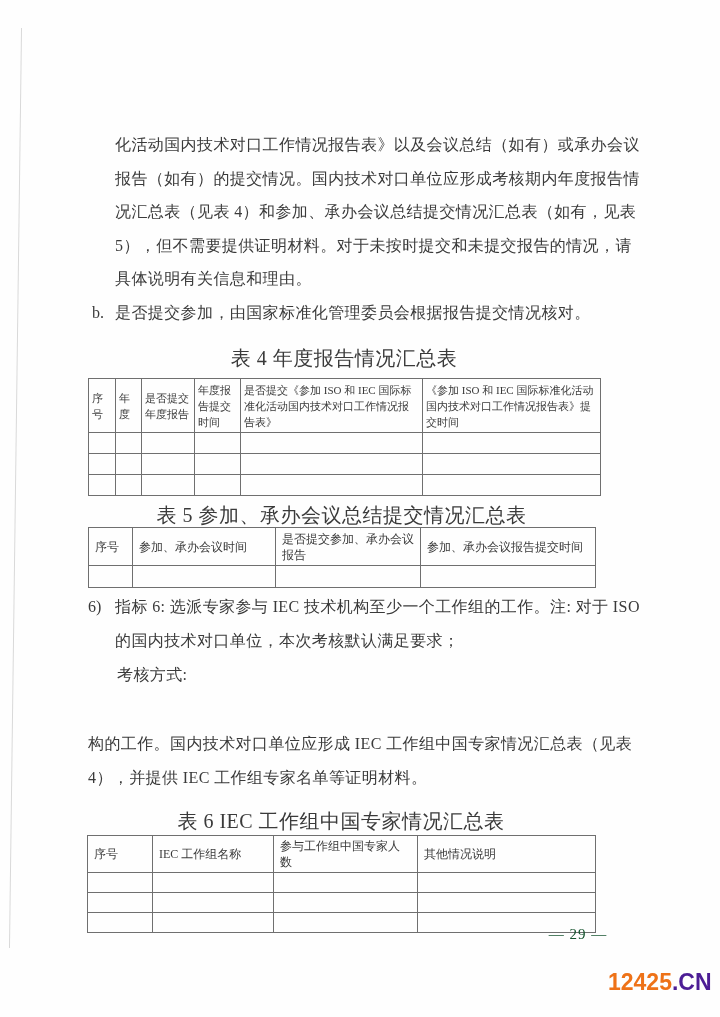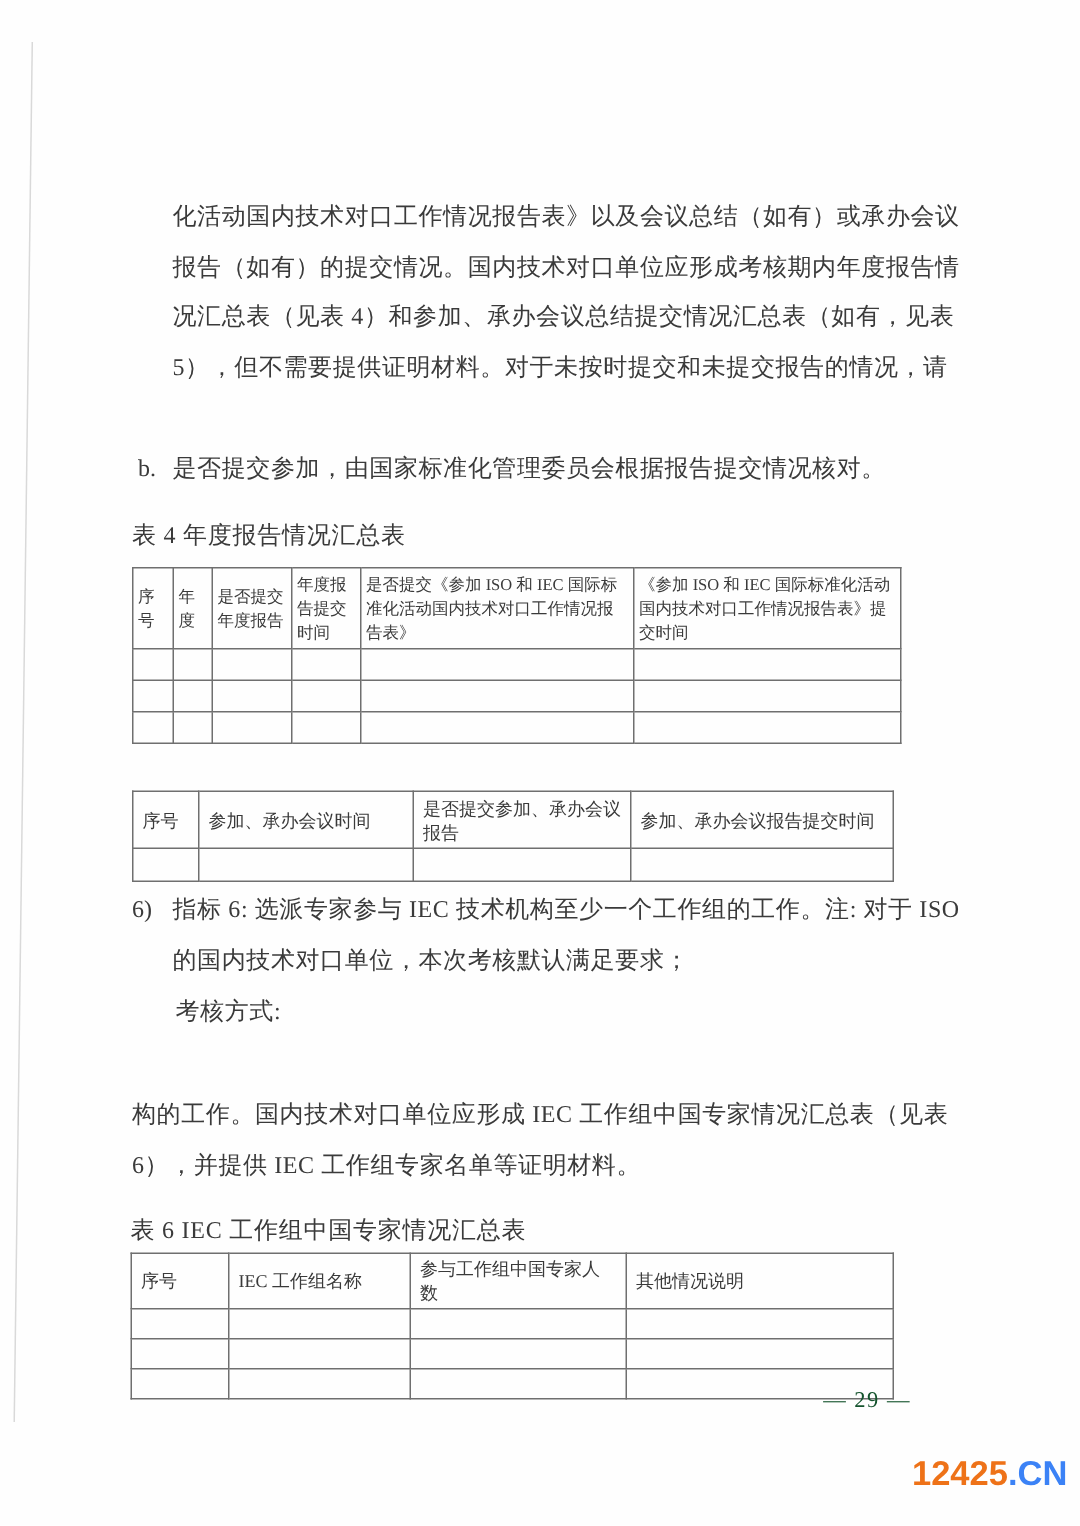--- a/index.html
+++ b/index.html
@@ -11,22 +11,22 @@
   .scan-line {
     position:absolute; left:15px; top:28px; width:1px; height:920px;
     background:#d9d9d9; transform:rotate(0.75deg);
   }
   .line {
     position:absolute; left:115px; font-size:16px; letter-spacing:0.4px;
     line-height:22px; white-space:nowrap;
   }
   .marker { position:absolute; font-size:16px; line-height:22px; }
   .tbl-title {
-    position:absolute; font-size:16px; letter-spacing:0.5px;
-    text-align:left; line-height:20px;
+    position:absolute; font-size:20px; letter-spacing:0.5px;
+    text-align:center; line-height:20px;
   }
   table {
     position:absolute; border-collapse:collapse; table-layout:fixed;
     background:transparent;
     border-radius:22px;
   }
   th, td {
     border:1px solid #6f6f6f; font-weight:normal; text-align:left;
     vertical-align:middle; color:#3a3a3a; overflow:hidden;
   }
@@ -39,33 +39,34 @@
   .page-number {
     position:absolute; left:533px; top:926px; width:90px; text-align:center;
     font-size:15px; letter-spacing:1px; color:#14532d;
   }
   .watermark {
     position:absolute; left:608px; top:969px;
     font-family:"Liberation Sans","DejaVu Sans",sans-serif;
     font-weight:700; font-size:23px; letter-spacing:0px; white-space:nowrap;
   }
   .wm-primary { color:#ee7218; }
-  .wm-secondary { color:#3b82f6; }
+  .wm-secondary { color:#4c1d95; }
 </style>
 </head>
 <body>
 
 <div class="page">
 
   <div class="scan-line"></div>
 
   <div class="line" style="top:134px">化活动国内技术对口工作情况报告表》以及会议总结（如有）或承办会议</div>
   <div class="line" style="top:168px">报告（如有）的提交情况。国内技术对口单位应形成考核期内年度报告情</div>
   <div class="line" style="top:201px">况汇总表（见表 4）和参加、承办会议总结提交情况汇总表（如有，见表</div>
   <div class="line" style="top:235px">5），但不需要提供证明材料。对于未按时提交和未提交报告的情况，请</div>
+  <div class="line" style="top:268px">具体说明有关信息和理由。</div>
 
   <div class="marker" style="left:92px; top:302px">b.</div>
   <div class="line" style="top:302px">是否提交参加，由国家标准化管理委员会根据报告提交情况核对。</div>
 
   <div class="tbl-title" style="left:88px; top:348px; width:512px">表 4 年度报告情况汇总表</div>
   <table class="t4" style="left:88px; top:378px; width:512px">
     <colgroup>
       <col style="width:27px">
         <col style="width:26px">
         <col style="width:53px">
@@ -104,20 +105,21 @@
           <td></td>
           <td></td>
           <td></td>
           <td></td>
           <td></td>
           <td></td>
         </tr>
     </tbody>
   </table>
 
+  <div class="tbl-title" style="left:88px; top:505px; width:507px">表 5 参加、承办会议总结提交情况汇总表</div>
   <table class="t5" style="left:88px; top:527px; width:507px">
     <colgroup>
       <col style="width:44px">
         <col style="width:143px">
         <col style="width:145px">
         <col style="width:175px">
     </colgroup>
     <thead>
       <tr style="height:38px">
         <th>序号</th>
@@ -136,21 +138,21 @@
     </tbody>
   </table>
 
   <div class="marker" style="left:88px; top:596px">6)</div>
   <div class="line" style="top:596px">指标 6: 选派专家参与 IEC 技术机构至少一个工作组的工作。注: 对于 ISO</div>
   <div class="line" style="top:630px">的国内技术对口单位，本次考核默认满足要求；</div>
 
   <div class="line" style="left:117px; top:664px">考核方式:</div>
 
   <div class="line" style="left:88px; top:733px">构的工作。国内技术对口单位应形成 IEC 工作组中国专家情况汇总表（见表</div>
-  <div class="line" style="left:88px; top:767px">6），并提供 IEC 工作组专家名单等证明材料。</div>
+  <div class="line" style="left:88px; top:767px">4），并提供 IEC 工作组专家名单等证明材料。</div>
 
   <div class="tbl-title" style="left:87px; top:811px; width:508px">表 6 IEC 工作组中国专家情况汇总表</div>
   <table class="t6" style="left:87px; top:835px; width:508px">
     <colgroup>
       <col style="width:65px">
         <col style="width:121px">
         <col style="width:144px">
         <col style="width:178px">
     </colgroup>
     <thead>

